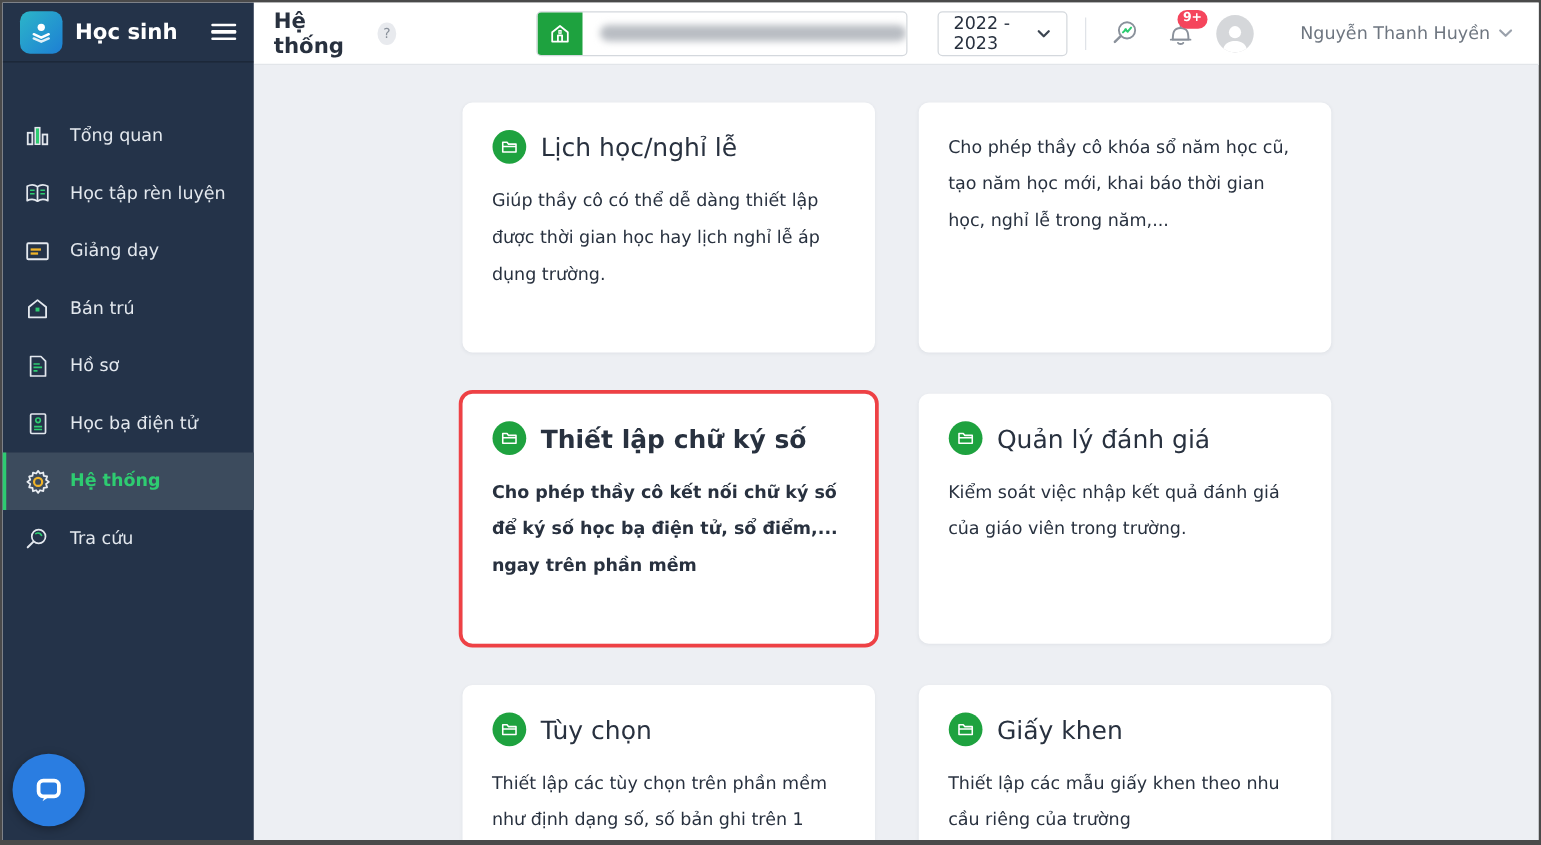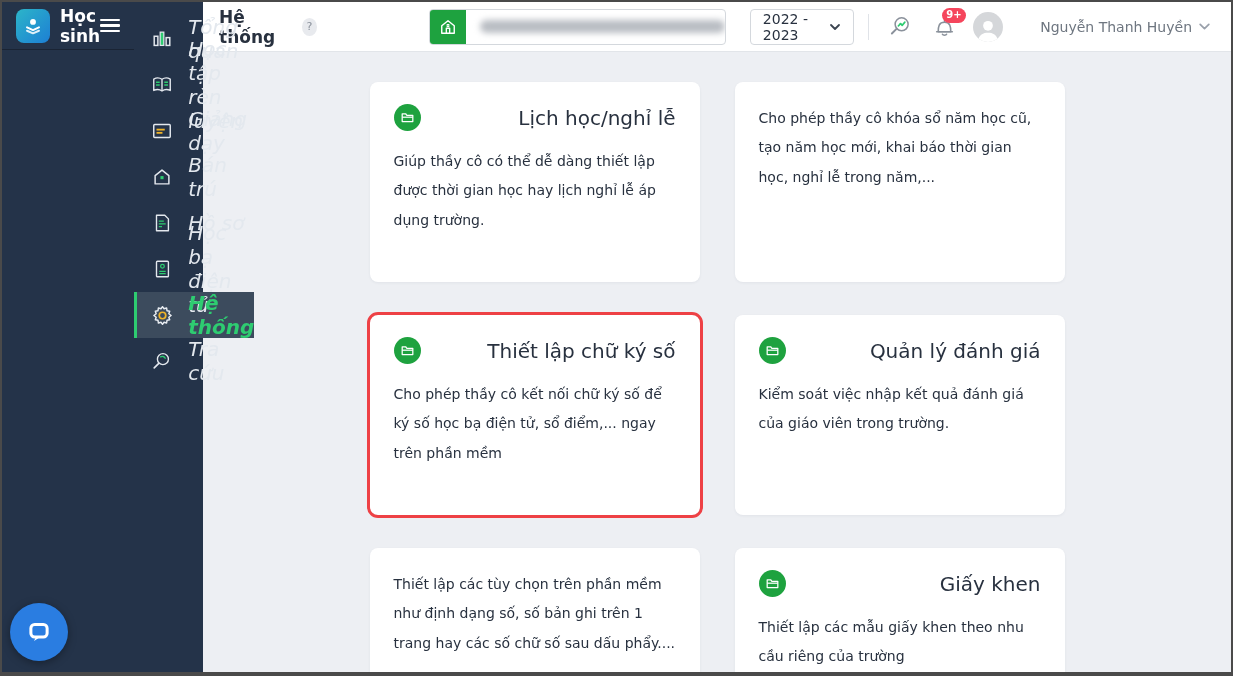--- a/index.html
+++ b/index.html
@@ -1,28 +1,28 @@
 <!DOCTYPE html>
 <html><head>
 <meta charset="utf-8">
 <style>
   * { margin:0; padding:0; box-sizing:border-box; }
   html,body { width:1233px; height:676px; }
   body { font-family:"DejaVu Sans","Liberation Sans",sans-serif; overflow:hidden; }
   .screen { width:1233px; height:676px; display:flex; border:2px solid #4a4a4a; border-bottom-width:4px; background:#edeff3; position:relative; overflow:hidden; }
 
   
-  .sidebar { width:201px; background:#243349; color:#e3e8ee; flex-shrink:0; display:flex; flex-direction:row; position:relative; }
+  .sidebar { width:201px; background:#243349; color:#e3e8ee; flex-shrink:0; display:flex; flex-direction:column; position:relative;gap:22px; }
   .logo-row { height:48px; display:flex; align-items:center; padding:0 14px; border-bottom:1px solid rgba(0,0,0,.28); }
   .logo-badge { width:34px; height:34px; border-radius:8px; background:linear-gradient(135deg,#2cb5c9 0%,#1d7fd4 100%); display:flex; align-items:center; justify-content:center; flex-shrink:0; }
   .app-title { color:#fff; font-weight:bold; font-size:17px; margin-left:10px; flex:1; }
   .hamburger { width:20px; cursor:pointer; display:flex; flex-direction:column; gap:3px; }
   .hamburger span { display:block; height:2.5px; background:#fff; border-radius:1px; }
   .s-menu { padding-top:14px; }
-  .s-item { height:46px; display:flex; align-items:center; padding-left:16px; cursor:pointer; font-size:20px; color:#e3e8ee;font-style:italic; }
+  .s-item { height:46px; display:flex; align-items:center; padding-left:16px; cursor:pointer; font-size:14px; color:#e3e8ee; }
   .s-item .s-icon { width:24px; height:24px; margin-right:14px; display:flex; align-items:center; justify-content:center; flex-shrink:0; }
   .s-item.active { background:#3c4b5d; border-left:3px solid #2ecc71; padding-left:13px; color:#2ecc71; font-weight:bold; }
   .chat-fab { position:absolute; left:8px; top:601px; width:58px; height:58px; border-radius:50%; background:#2a7de1; display:flex; align-items:center; justify-content:center; cursor:pointer; box-shadow:0 2px 8px rgba(0,0,0,.35); }
 
   
   .main { flex:1; display:flex; flex-direction:column; min-width:0; }
   .topbar { height:50px; background:#fff; border-bottom:1px solid #e2e5e9; display:flex; align-items:center; padding:0 16px; flex-shrink:0; }
   .page-title { font-size:17px; font-weight:bold; color:#28313f; }
   .help-dot { width:18px; height:18px; border-radius:50%; background:#e8eaee; color:#8a919b; font-size:11px; display:flex; align-items:center; justify-content:center; margin-left:8px; cursor:pointer; }
   .school-box { margin-left:112px; width:348px; height:36px; border:1px solid #d4d8dd; border-radius:4px; background:#fff; display:flex; align-items:center; overflow:hidden; cursor:pointer; }
@@ -34,22 +34,22 @@
   .tb-ic { width:30px; height:30px; display:flex; align-items:center; justify-content:center; cursor:pointer; position:relative; margin-right:14px; }
   .badge { position:absolute; top:-4px; right:-7px; background:#f5455c; color:#fff; border-radius:9px; font-size:10px; font-weight:bold; padding:1.5px 4.5px; line-height:1.2; }
   .avatar { width:30px; height:30px; border-radius:50%; background:#d5d7da; overflow:hidden; display:flex; align-items:flex-end; justify-content:center; margin-right:9px; cursor:pointer; flex-shrink:0; }
   .user-name { font-size:14px; color:#6e7680; cursor:pointer; white-space:nowrap;margin-left:28px; }
   .tb-chev { margin:2px 4px 0 6px; cursor:pointer; }
 
   
   .content { flex:1; overflow:hidden; padding-top:30px; }
   .cards { width:695px; margin:0 auto; display:grid; grid-template-columns:330px 330px; column-gap:35px; row-gap:33px; }
   .card { background:#fff; border-radius:8px; height:200px; padding:22px 24px; box-shadow:0 1px 3px rgba(40,50,70,.06); cursor:pointer; }
-  .card.highlighted { outline:3px solid #ee4145; outline-offset:0px; }
-  .card-head { display:flex; align-items:center; margin-bottom:16px;justify-content:space-between; }
+  .card.highlighted { outline:3px solid #ee4145; outline-offset:0px;font-weight:bold; }
+  .card-head { display:flex; align-items:center; margin-bottom:16px; }
   .card-ic { width:27px; height:27px; border-radius:50%; background:#1ea23f; display:flex; align-items:center; justify-content:center; margin-right:12px; flex-shrink:0; }
   .card-title { font-size:20px; color:#28313f; }
   .card-desc { font-size:14px; color:#28313f; line-height:2.1; }
 </style>
 </head>
 <body>
 
 <div class="screen">
 
   <div class="sidebar">
@@ -273,20 +273,29 @@
                   <path d="M3.5 6 H9 L11 8.5 H20.5 V18.5 H3.5 Z" stroke="#fff" stroke-width="2" stroke-linejoin="round"></path>
                   <path d="M3.5 11.5 H20.5" stroke="#fff" stroke-width="2"></path>
                 </svg>
             </span>
             <span class="card-title">Quản lý đánh giá</span>
           </div>
           <p class="card-desc">Kiểm soát việc nhập kết quả đánh giá của giáo viên trong trường.</p>
         </div>
 
         <div class="card">
+          <div class="card-head">
+            <span class="card-ic">
+              <svg width="15" height="15" viewBox="0 0 24 24" fill="none">
+                  <path d="M3.5 6 H9 L11 8.5 H20.5 V18.5 H3.5 Z" stroke="#fff" stroke-width="2" stroke-linejoin="round"></path>
+                  <path d="M3.5 11.5 H20.5" stroke="#fff" stroke-width="2"></path>
+                </svg>
+            </span>
+            <span class="card-title">Tùy chọn</span>
+          </div>
           <p class="card-desc">Thiết lập các tùy chọn trên phần mềm như định dạng số, số bản ghi trên 1 trang hay các số chữ số sau dấu phẩy....</p>
         </div>
 
         <div class="card">
           <div class="card-head">
             <span class="card-ic">
               <svg width="15" height="15" viewBox="0 0 24 24" fill="none">
                   <path d="M3.5 6 H9 L11 8.5 H20.5 V18.5 H3.5 Z" stroke="#fff" stroke-width="2" stroke-linejoin="round"></path>
                   <path d="M3.5 11.5 H20.5" stroke="#fff" stroke-width="2"></path>
                 </svg>

